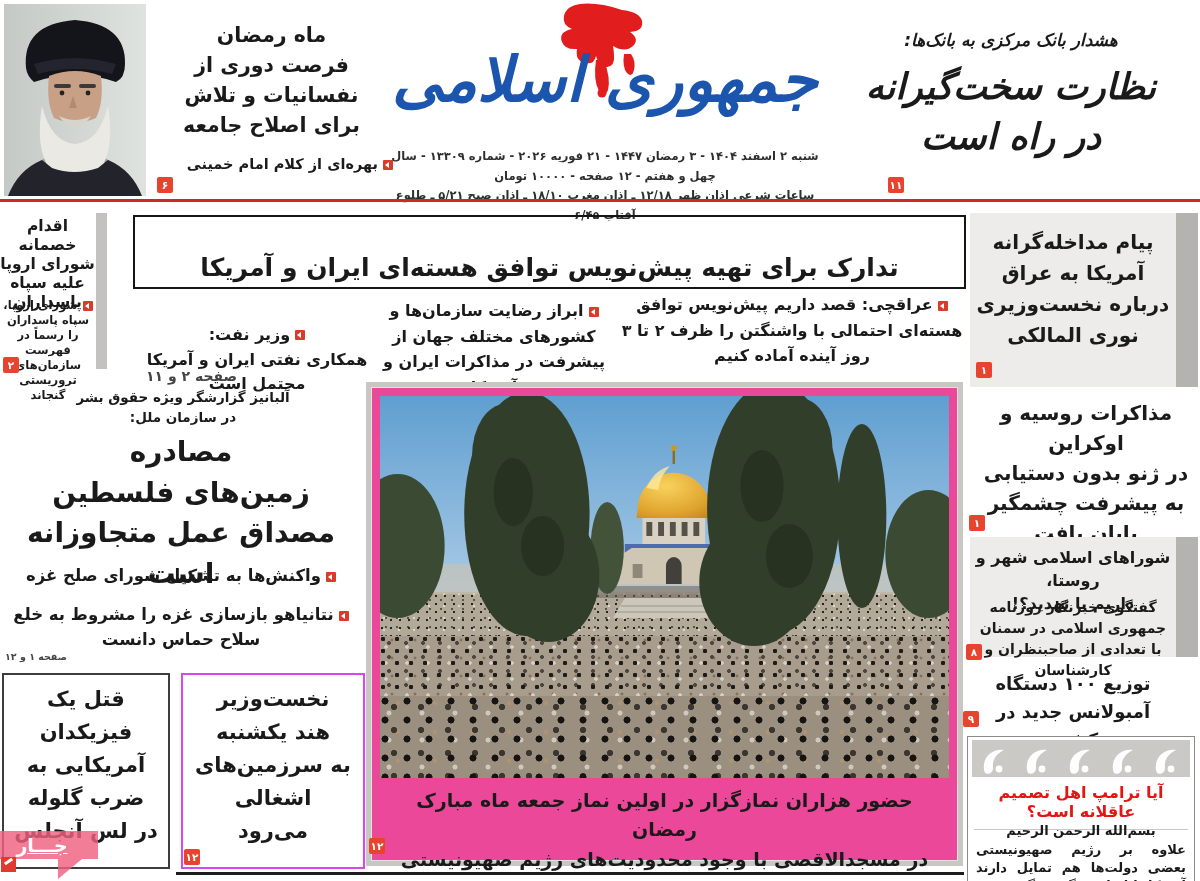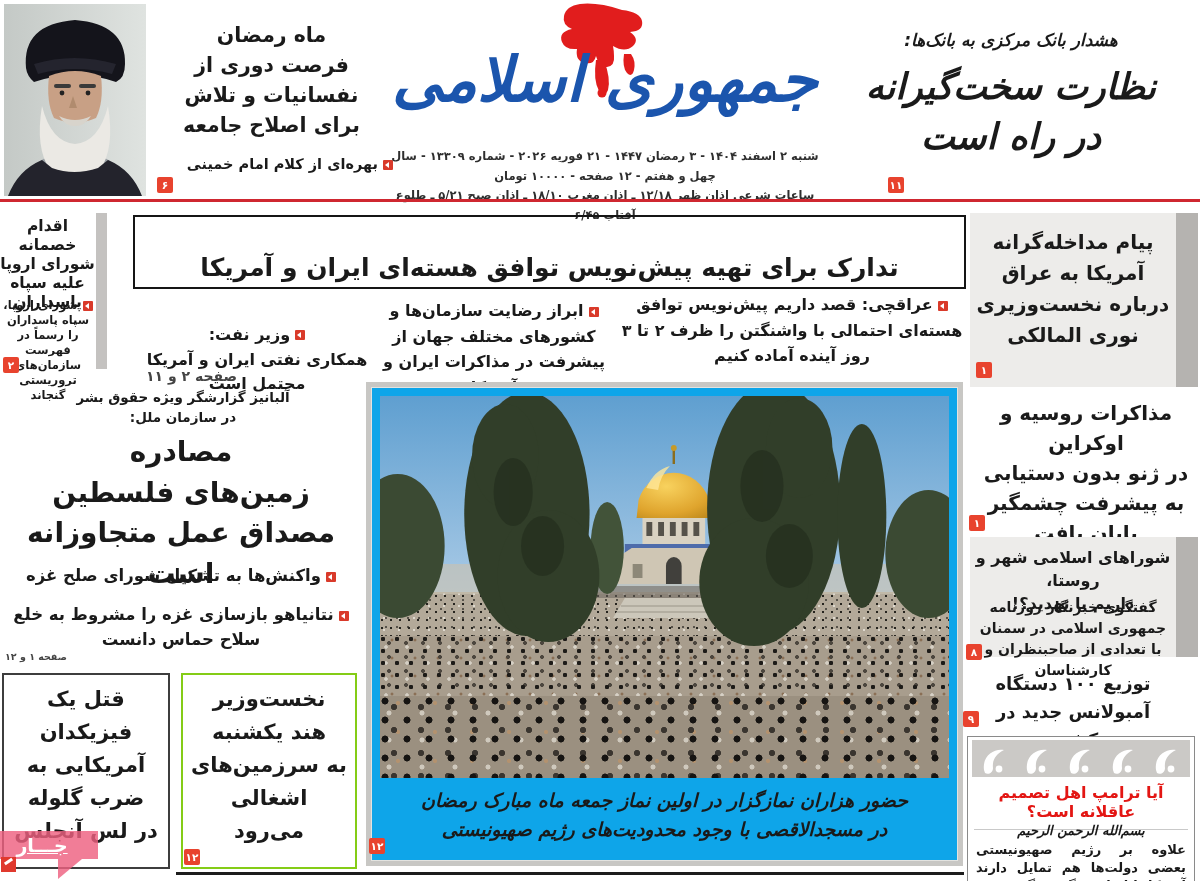--- a/index.html
+++ b/index.html
@@ -35,21 +35,21 @@
   
   #lead-box{left:133px;top:215px;width:829px;height:70px;border:2px solid #151515;
             display:flex;align-items:center;justify-content:center;}
   #lead-headline{font-size:25px;margin-top:31px;}
   #lead-araghchi{left:620px;top:292px;width:344px;font-size:16px;line-height:1.6;}
   #lead-satisfaction{left:374px;top:298px;width:240px;font-size:16px;line-height:1.6;}
   #lead-oil{left:146px;top:298px;width:222px;font-size:16px;line-height:1.55;}
   #lead-pages{left:146px;top:368px;font-size:14px;color:#444;}
   
   #photo-frame{left:366px;top:382px;width:597px;height:484px;background:#c8c7c4;}
-  #photo-matte{position:absolute;left:5px;right:5px;top:5px;bottom:5px;background:#0ea5e9;border:1px solid #e3e3e0;font-style:italic;}
+  #photo-matte{position:absolute;left:5px;right:5px;top:5px;bottom:5px;background:#ec4899;border:1px solid #e3e3e0;}
   #photo{position:absolute;left:8px;right:8px;top:8px;height:382px;overflow:hidden;background:#8fb8dc;}
   #photo-svg{position:absolute;left:0;top:0;width:100%;height:100%;z-index:2;}
   .crowd{position:absolute;left:0;right:0;z-index:1;}
   #cr1{top:190px;height:52px;background-color:#b3a999;background-image:
     radial-gradient(circle at 2px 2px,#26241f 1.2px,transparent 1.5px),
     radial-gradient(circle at 6px 5px,#57524a 1.1px,transparent 1.4px),
     radial-gradient(circle at 4px 8px,#ddd8ce 1px,transparent 1.3px);
     background-size:9px 8px,11px 9px,15px 12px;}
   #cr2{top:240px;height:62px;background-color:#a89d8d;background-image:
     radial-gradient(circle at 3px 3px,#1d1b18 2px,transparent 2.4px),
@@ -65,21 +65,21 @@
     background-size:22px 19px,27px 23px,33px 27px,37px 29px;}
   #photo-caption{position:absolute;left:10px;right:10px;top:398px;font-size:19px;line-height:1.55;}
   #photo-badge{left:369px;top:838px;}
   
   #pal-kicker{left:25px;top:388px;width:316px;font-size:13.5px;line-height:1.45;}
   #pal-headline{left:5px;top:432px;width:352px;font-size:28px;line-height:1.45;}
   #pal-b1{left:8px;top:566px;width:346px;font-size:16.5px;}
   #pal-b2{left:8px;top:603px;width:346px;font-size:16.5px;line-height:1.5;}
   #pal-pages{left:5px;top:651px;font-size:9.5px;color:#444;}
   
-  #box-india{left:181px;top:673px;width:172px;height:192px;border:2px solid #84cc16;}
+  #box-india{left:181px;top:673px;width:172px;height:192px;border:2px solid #d946ef;padding-left:8px;}
   #box-phys{left:2px;top:673px;width:164px;height:192px;border:2px solid #3d3d3d;}
   .boxtext{position:absolute;left:2px;right:2px;top:8px;font-size:21px;line-height:33px;}
   #india-badge{left:184px;top:849px;}
   #bottom-rule{left:176px;top:872px;width:788px;height:3px;background:#1d1d1d;}
   
   #wm-ribbon{left:-14px;top:831px;width:112px;height:28px;background:rgba(238,96,128,.82);
              display:flex;align-items:center;justify-content:center;z-index:5;}
   #wm-text{color:#fff;font-size:19px;font-weight:700;letter-spacing:2px;text-decoration:underline;}
   #wm-tri{left:58px;top:859px;width:0;height:0;border-top:20px solid rgba(238,96,128,.82);
           border-right:24px solid transparent;z-index:5;}
@@ -98,21 +98,21 @@
   #rc-counc-bar{left:1176px;top:537px;width:22px;height:120px;}
   #rc-counc-title{left:974px;top:546px;width:198px;font-size:16px;line-height:1.45;}
   #rc-counc-sub{left:974px;top:597px;width:198px;font-size:14px;line-height:1.5;}
   #rc-counc-badge{left:966px;top:644px;}
   #rc-amb-text{left:970px;top:670px;width:206px;font-size:18px;line-height:1.55;}
   #rc-amb-badge{left:963px;top:711px;}
   #rc-edit-box{left:967px;top:736px;width:226px;height:300px;border:1px solid #8a8a8a;background:#fff;}
   #rc-edit-band{position:absolute;left:4px;top:3px;right:4px;height:37px;background:#cbc9c6;}
   #rc-edit-title{position:absolute;left:6px;right:6px;top:46px;text-align:center;font-size:16px;
                  color:#e31613;padding-bottom:8px;border-bottom:1px solid #c9c9c9;}
-  #rc-edit-bismillah{position:absolute;left:6px;right:6px;top:86px;text-align:center;font-size:13px;font-style:italic;}
+  #rc-edit-bismillah{position:absolute;left:6px;right:6px;top:86px;text-align:center;font-size:13px;}
   #rc-edit-body{position:absolute;left:8px;right:8px;top:104px;font-size:13px;line-height:1.38;text-align:justify;}
 </style>
 </head>
 <body>
 
 <div id="page">
 
   <svg id="khomeini" class="abs" viewBox="0 0 142 192" preserveAspectRatio="none">
     <defs>
       <linearGradient id="kbg" x1="0" y1="0" x2="1" y2="0">

